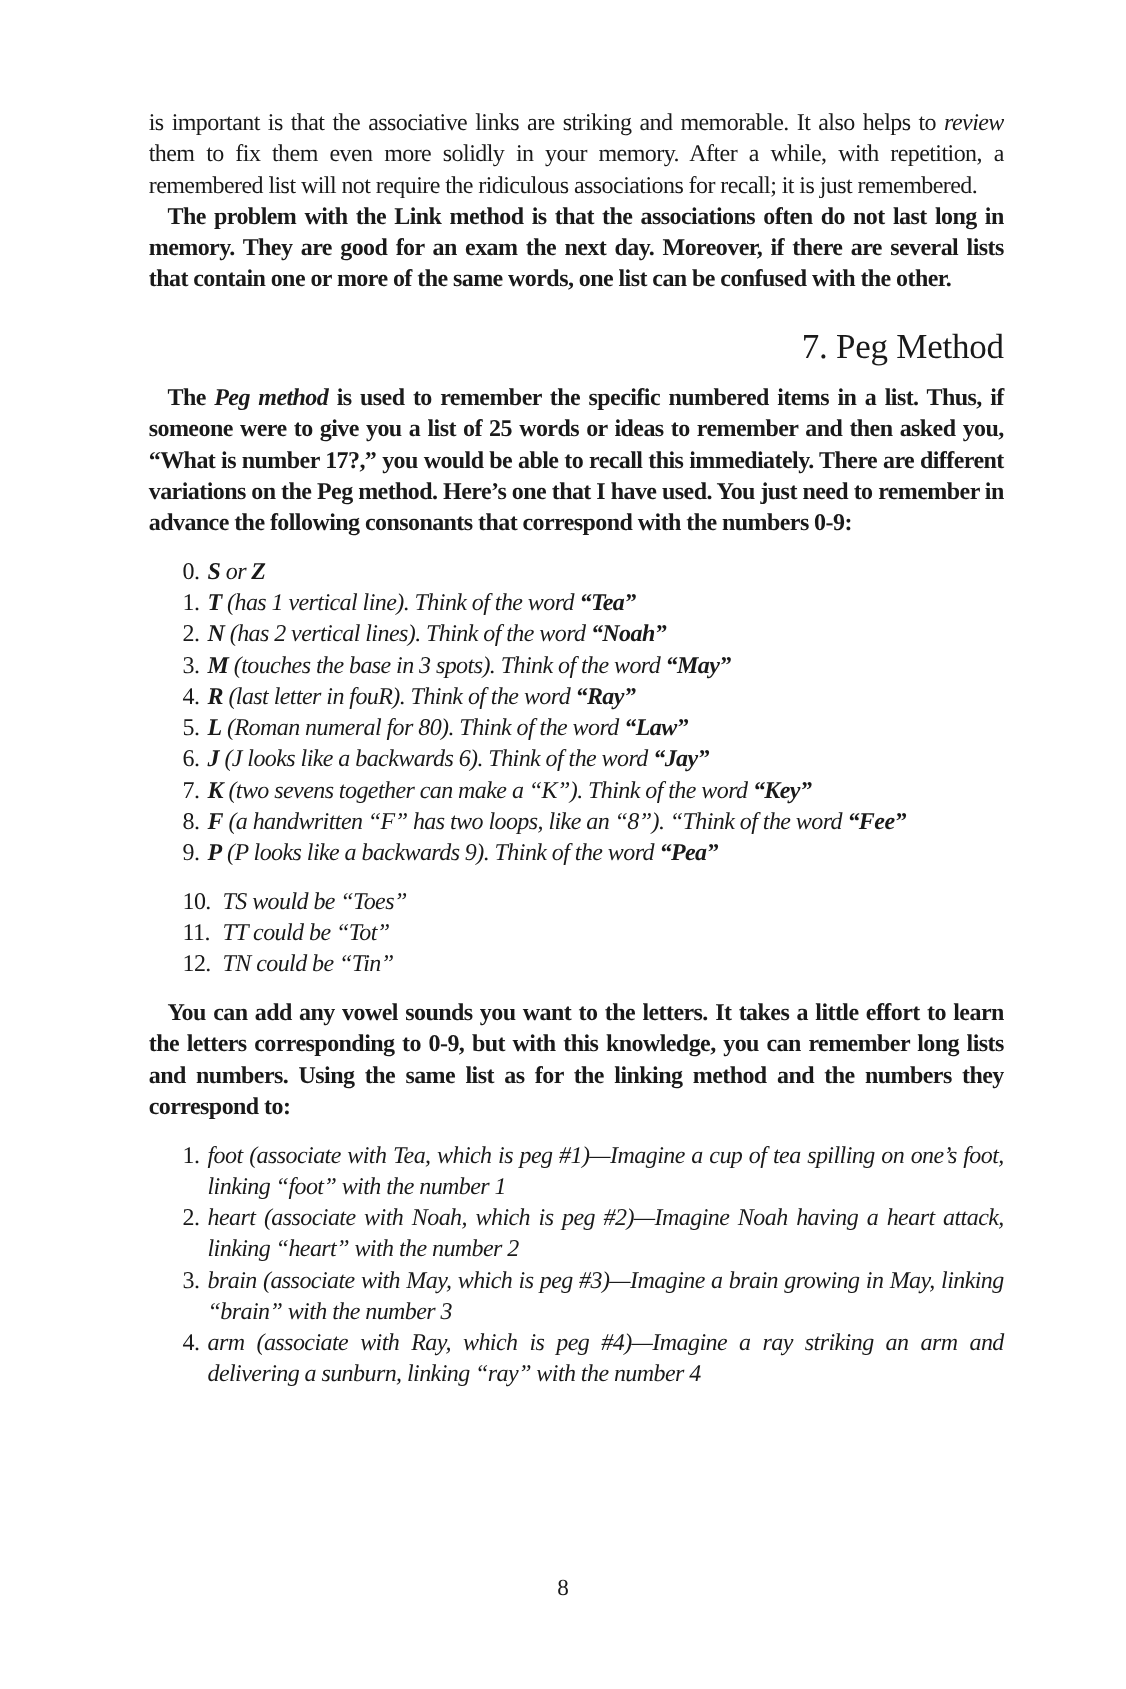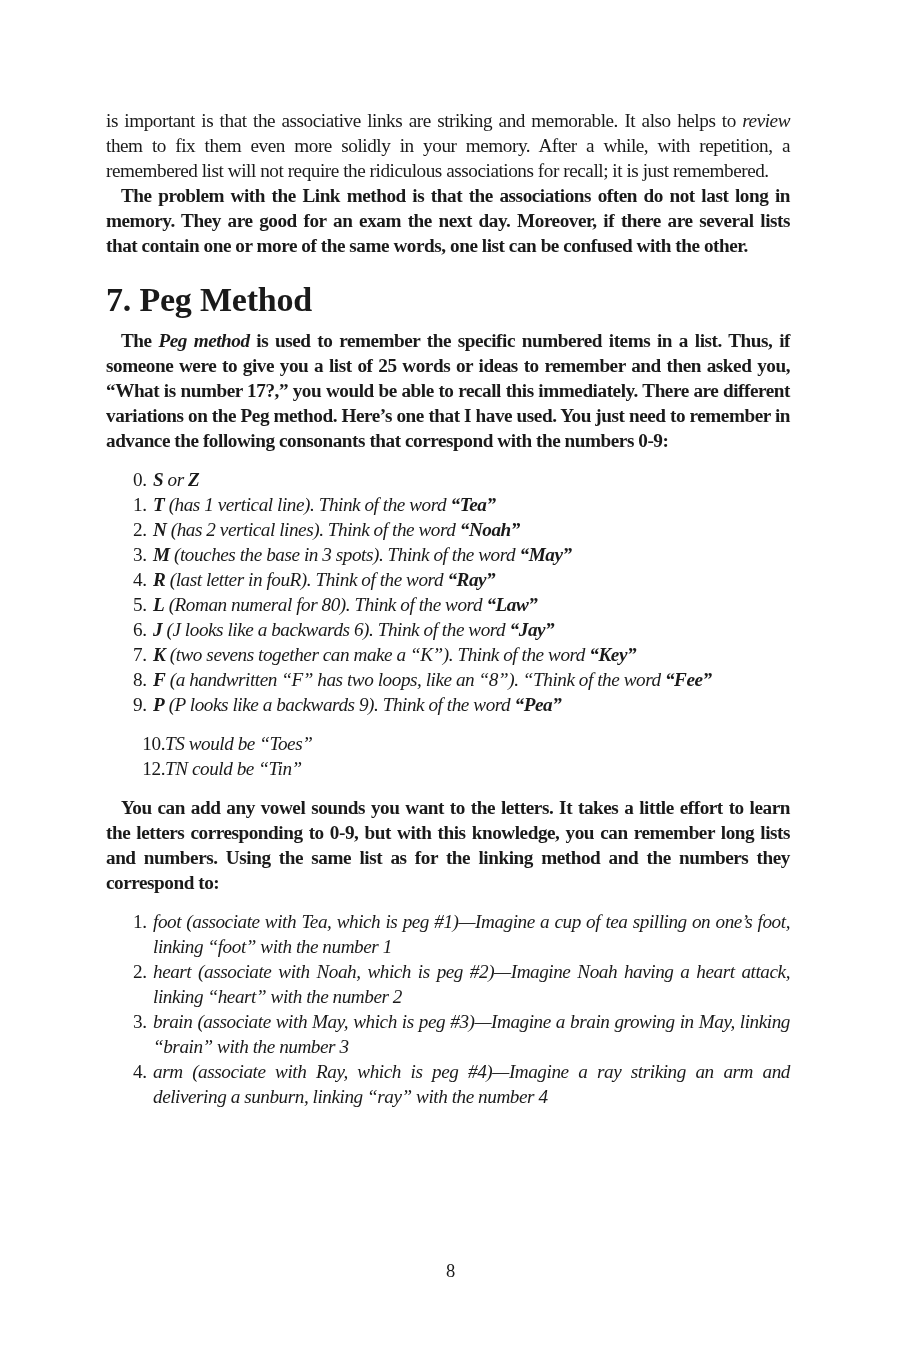--- a/index.html
+++ b/index.html
@@ -7,49 +7,49 @@
     width: 901px;
     height: 1351px;
     background: #ffffff;
     position: relative;
     overflow: hidden;
     font-family: "Liberation Serif", "DejaVu Serif", serif;
     color: #1a1a1a;
   }
   .content {
     position: absolute;
-    left: 106px;
+    left: 119px;
     top: 86px;
     width: 684px;
-    margin-top: 22px;
   }
   .para {
     font-size: 19.2px;
     line-height: 25px;
     text-align: justify;
     letter-spacing: -0.45px;
     margin: 0;
   }
   .para.indent { text-indent: 15px; font-weight: bold; }
   .heading {
-    font-size: 34px;
-    font-weight: bold;
+    font-size: 28px;
+    font-weight: normal;
     line-height: 30px;
     letter-spacing: -0.2px;
     margin: 27px 0 13px 0;
+    text-align: right;
   }
   .list { margin: 14px 0 14px 27px; }
   .li {
     display: flex;
     font-size: 19.2px;
     line-height: 25px;
     letter-spacing: -0.45px;
   }
   .li-num { flex: 0 0 20px; }
-  .list.wide .li-num { flex-basis: 32px; text-align: right; }
+  .list.wide .li-num { flex-basis: 32px; }
   .li-body { flex: 1; text-align: justify; font-style: italic; }
   .b { font-weight: bold; }
   .i { font-style: italic; }
   .page-number {
     position: absolute;
     top: 1261px;
     left: 0;
     width: 901px;
     text-align: center;
     font-size: 18.5px;
@@ -110,20 +110,24 @@
       </div>
     </div>
 
 
   <div class="list wide">
       <div class="li">
         <span class="li-num">10.</span>
         <span class="li-body"><span>TS would be “Toes”</span></span>
       </div>
       <div class="li">
+        <span class="li-num">11.</span>
+        <span class="li-body"><span>TT could be “Tot”</span></span>
+      </div>
+      <div class="li">
         <span class="li-num">12.</span>
         <span class="li-body"><span>TN could be “Tin”</span></span>
       </div>
     </div>
 
   <p class="para indent"><span>You can add any vowel sounds you want to the letters. It takes a little effort to learn the letters corresponding to 0-9, but with this knowledge, you can remember long lists and numbers. Using the same list as for the linking method and the numbers they correspond to:</span></p>
 
   <div class="list">
       <div class="li">
         <span class="li-num">1.</span>

